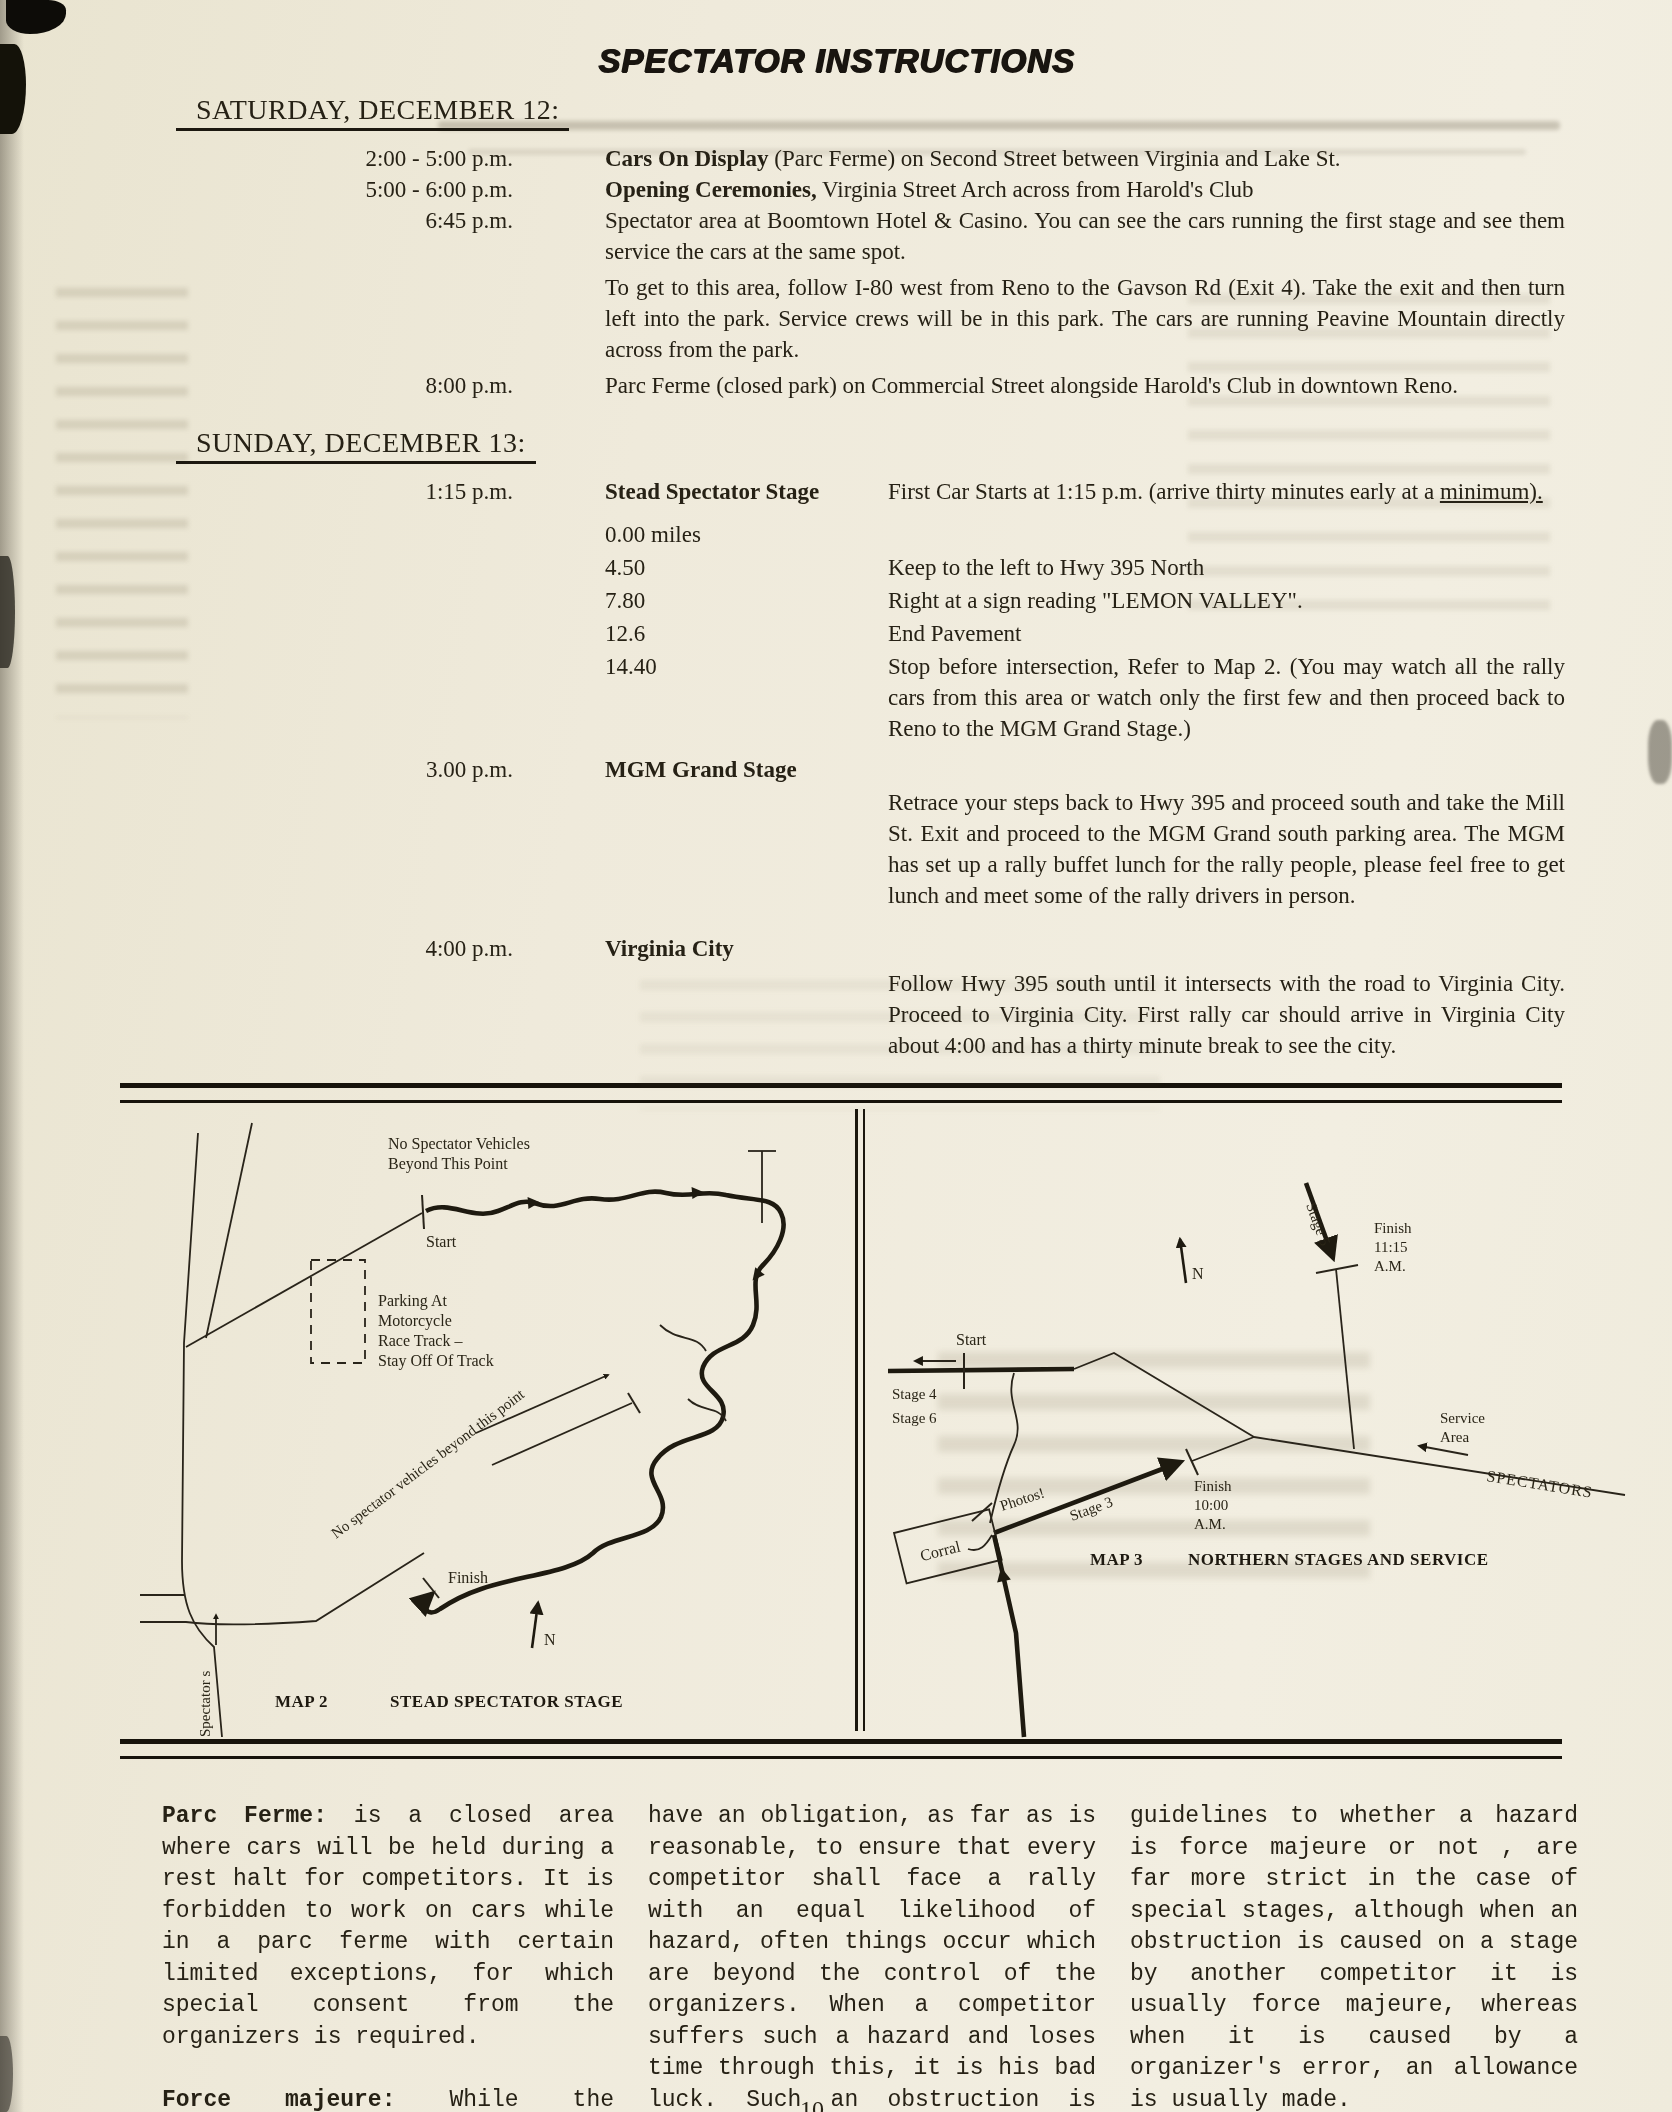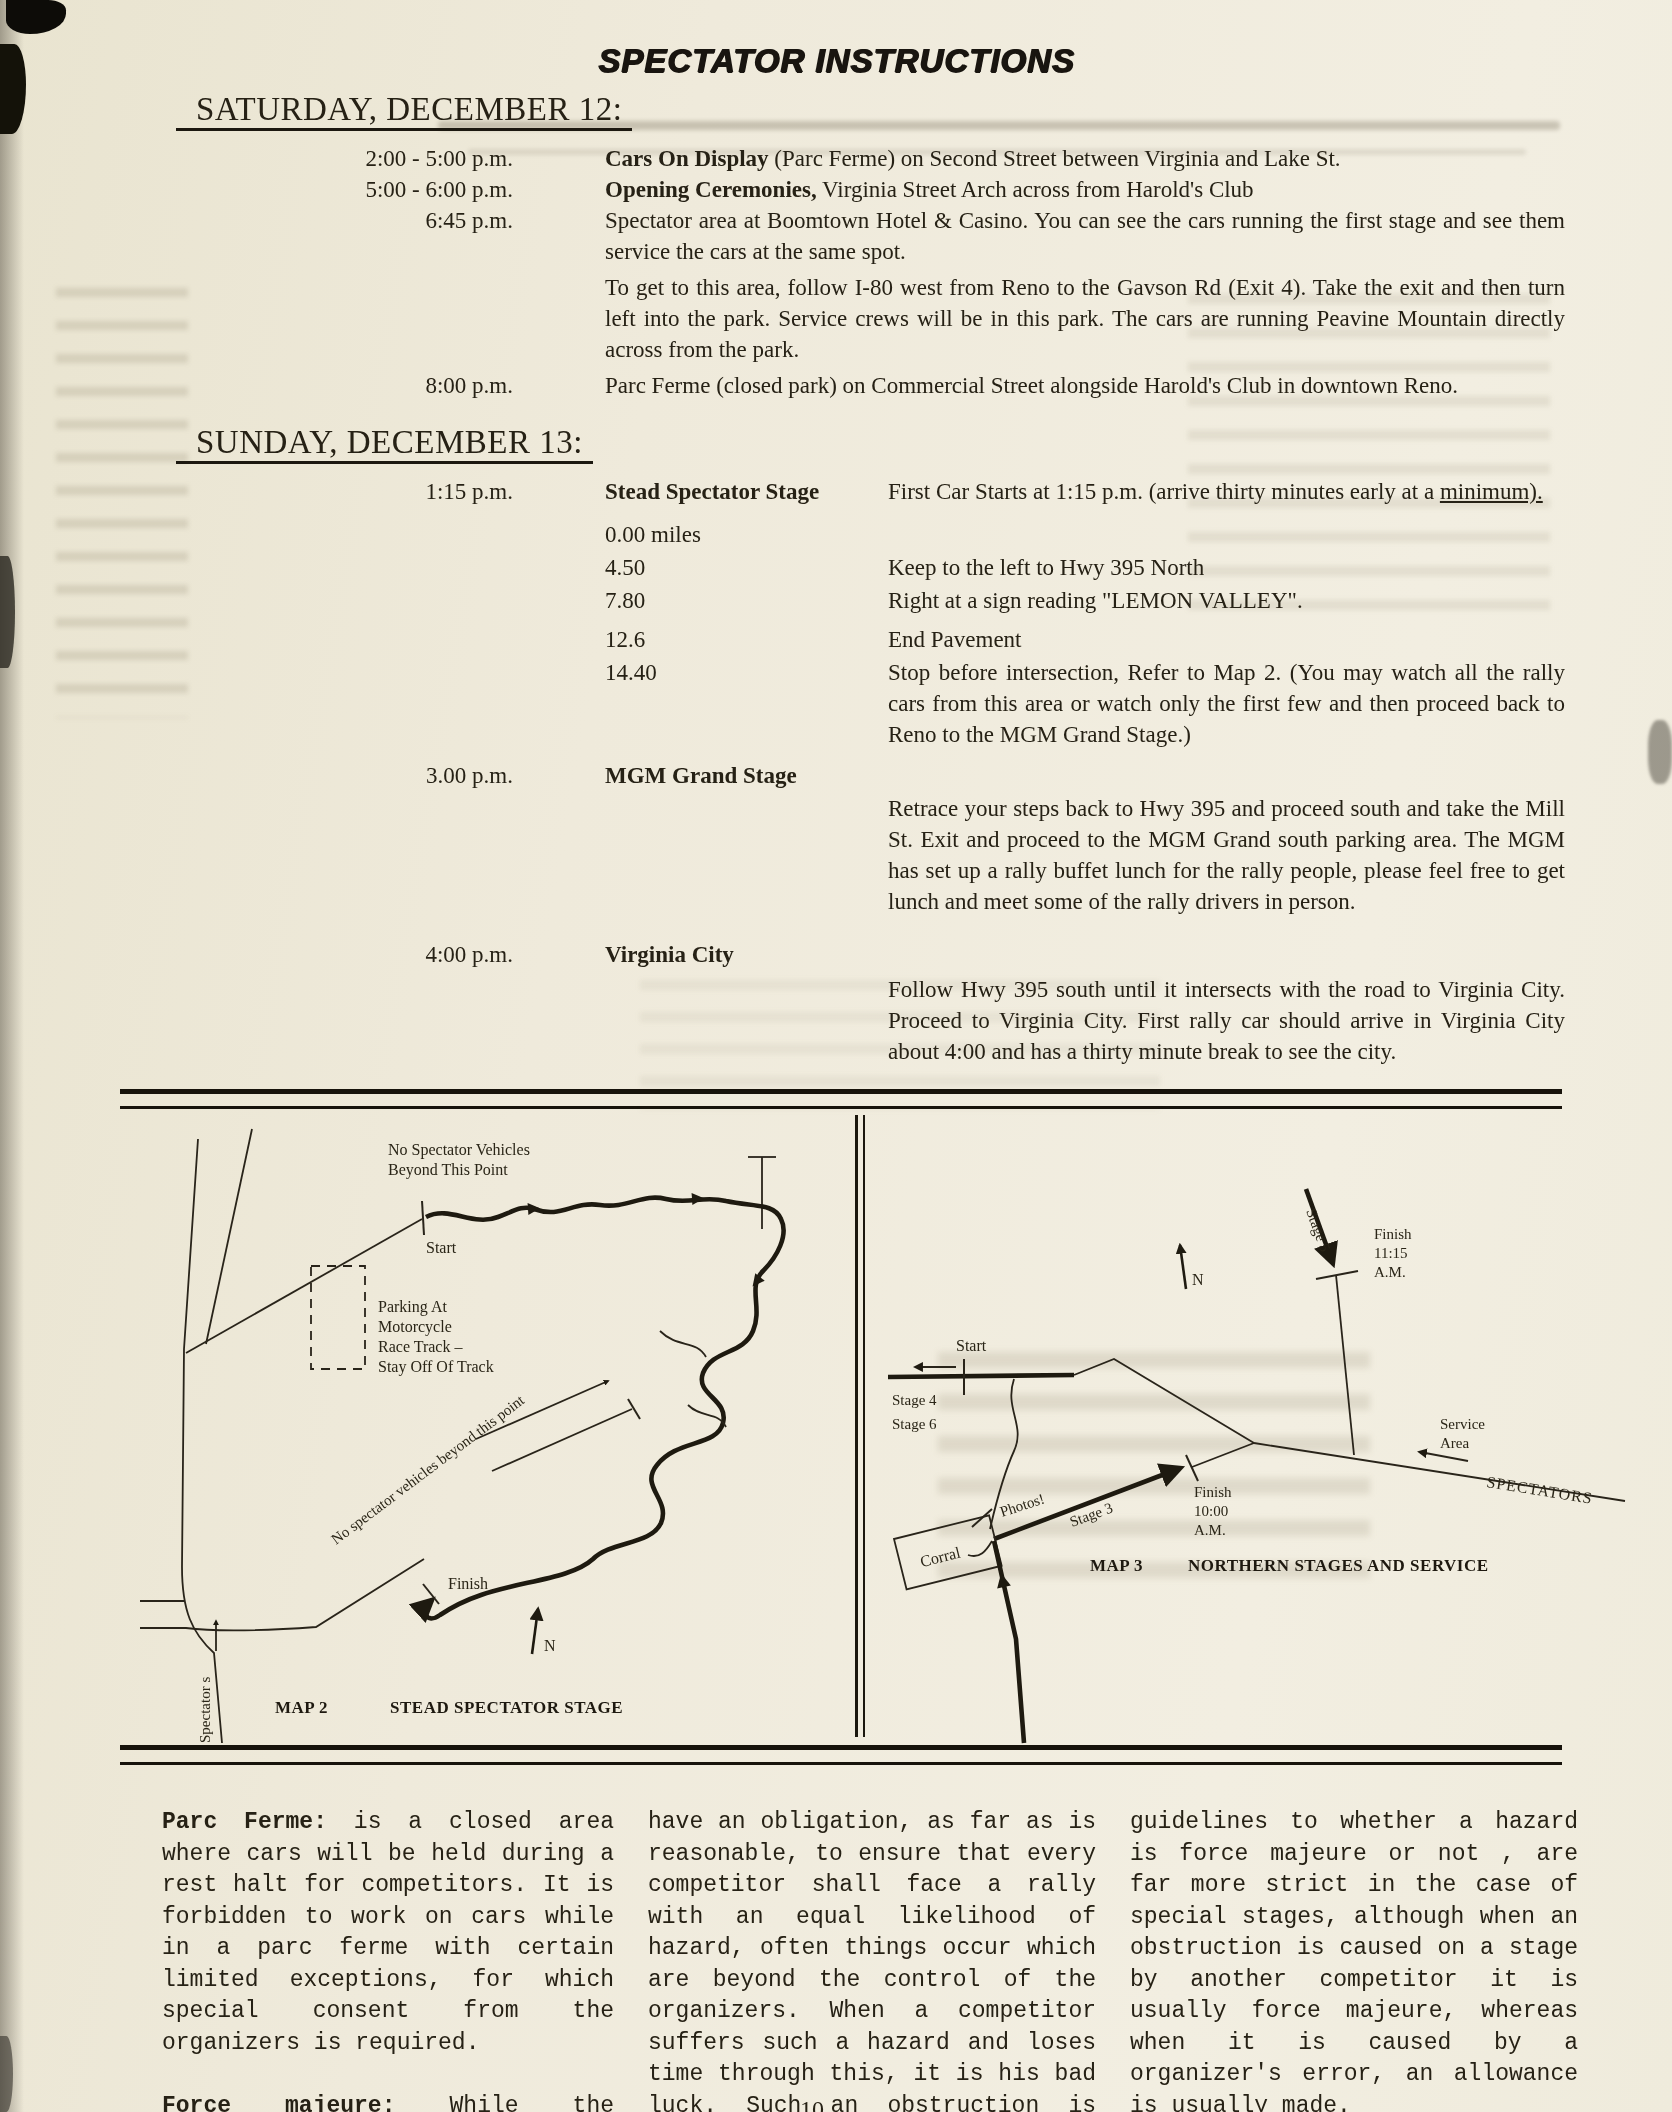--- a/index.html
+++ b/index.html
@@ -33,21 +33,21 @@
   .title{
     margin:0;padding-top:42px;text-align:center;
     font-family:"Liberation Sans","DejaVu Sans",sans-serif;
     font-style:italic;font-weight:700;font-size:33px;letter-spacing:1px;
     color:#191510;text-shadow:1.6px 0 0 #191510, .8px .8px 0 #191510;
   }
   
   .sched{position:relative;font-size:23px;line-height:31px;}
   .day-heading{
     display:inline-block;margin-left:176px;padding:0 10px 3px 20px;
-    border-bottom:3px solid #1c1810;font-size:33px;letter-spacing:.5px;text-align:center;
+    border-bottom:3px solid #1c1810;font-size:28px;letter-spacing:.5px;text-align:center;
   }
   .srow{display:flex;align-items:flex-start;}
   .srow .t{width:513px;flex:none;text-align:right;}
   .srow .c2{width:283px;flex:none;margin-left:92px;}
   .srow .c2.bold{font-weight:bold;}
   .srow .c3{width:677px;flex:none;text-align:justify;}
   .srow .cwide{width:960px;flex:none;margin-left:92px;text-align:justify;}
   .u{text-decoration:underline;}
   b.lead{font-weight:bold;}
   
@@ -133,21 +133,21 @@
     <div class="srow" style="margin-top:2px;">
       <div class="t"></div>
       <div class="c2">4.50</div>
       <div class="c3">Keep to the left to Hwy 395 North</div>
     </div>
     <div class="srow" style="margin-top:2px;">
       <div class="t"></div>
       <div class="c2">7.80</div>
       <div class="c3">Right at a sign reading "LEMON VALLEY".</div>
     </div>
-    <div class="srow" style="margin-top:8px;">
+    <div class="srow" style="margin-top:2px;">
       <div class="t"></div>
       <div class="c2">12.6</div>
       <div class="c3">End Pavement</div>
     </div>
     <div class="srow" style="margin-top:2px;">
       <div class="t"></div>
       <div class="c2">14.40</div>
       <div class="c3">Stop before intersection, Refer to Map 2. (You may watch all the rally cars from this area or watch only the first few and then proceed back to Reno to the MGM Grand Stage.)</div>
     </div>
 

